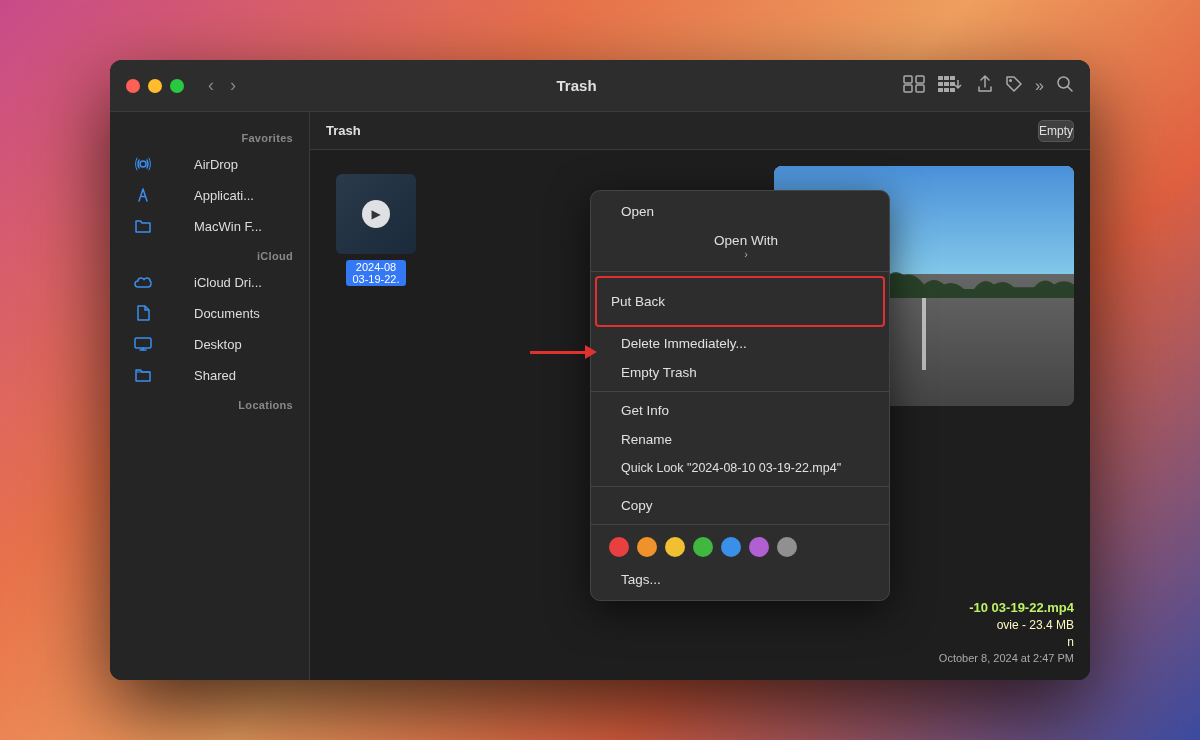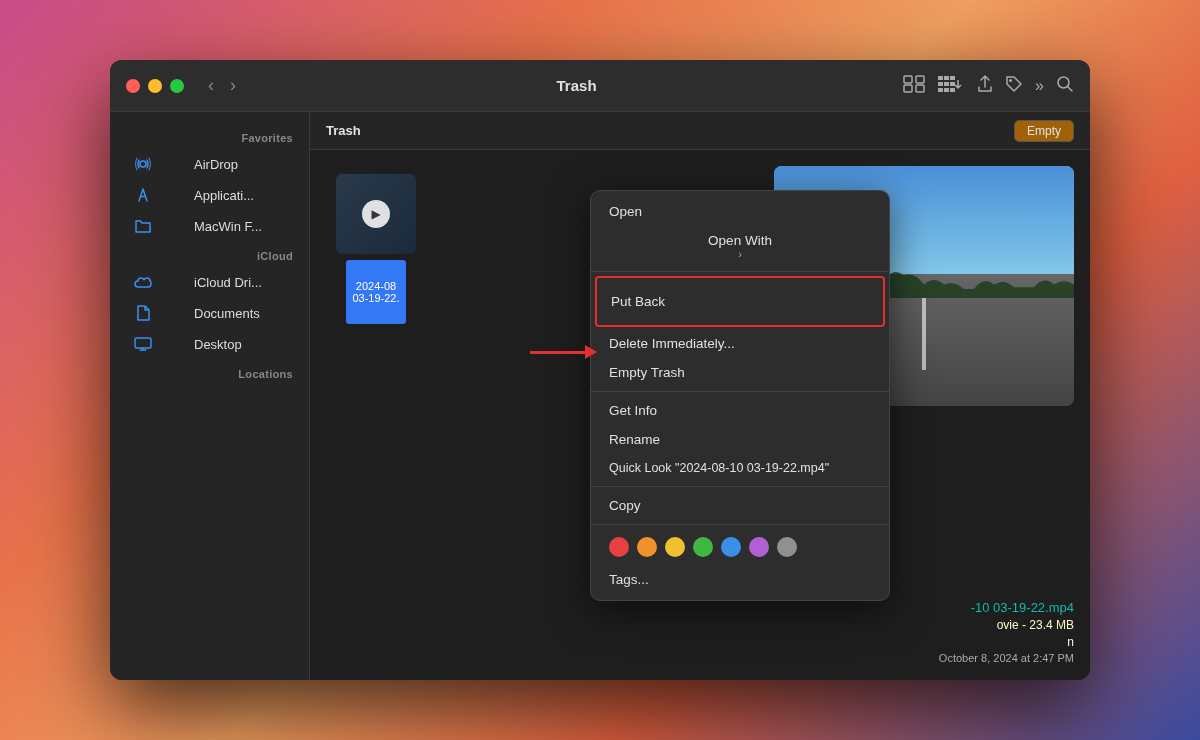--- a/index.html
+++ b/index.html
@@ -167,25 +167,25 @@
       justify-content: space-between;
     }
 
     .path-bar-title {
       color: #e0e0e0;
       font-size: 13px;
       font-weight: 600;
     }
 
     .empty-btn {
-      background: #a16207;
+      background: #404040;
       border: 1px solid #555;
       color: #e0e0e0;
       font-size: 12px;
-      padding: 3px 12px;
+      padding: 3px 0;
       border-radius: 5px;
       cursor: pointer;
     }
 
     .files-area {
       flex: 1;
       padding: 16px;
       display: flex;
       gap: 16px;
       overflow: hidden;
@@ -235,21 +235,21 @@
       justify-content: center;
       color: #333;
       font-size: 12px;
     }
 
     .file-name {
       color: #fff;
       font-size: 11px;
       text-align: center;
       background: #3478f6;
-      padding: 20px 6px;
+      padding: 1px 6px;
       border-radius: 3px;
       word-break: break-all;
       max-width: 90px;
     }
 
     
     .road-thumb {
       width: 300px;
       height: 240px;
       border-radius: 8px;
@@ -305,20 +305,21 @@
     }
 
     .ctx-item {
       padding: 7px 18px;
       color: #e0e0e0;
       font-size: 13.5px;
       cursor: pointer;
       display: flex;
       align-items: center;
       justify-content: space-between;
+      margin-left: 12px;
     }
     .ctx-item.highlighted {
       background: transparent;
       border: 2px solid #e03030;
       border-radius: 4px;
       margin: 2px 4px;
       padding: 16px 14px;
     }
 
     .ctx-separator {
@@ -375,23 +376,23 @@
     .info-panel {
       position: absolute;
       right: 16px;
       bottom: 16px;
       color: #ccc;
       font-size: 12px;
       text-align: right;
     }
 
     .info-filename {
-      color: #14b8a6;
+      color: #bef264;
       font-size: 13px;
-      font-weight: 400;
+      font-weight: 700;
       margin-bottom: 3px;
     }
     .info-type {
       color: #fef9c3;
       font-size: 12px;
       margin-bottom: 3px;
     }
     .info-date {
       color: #aaa;
       font-size: 11px;
@@ -518,20 +519,29 @@
       <div class="sidebar-item">
         <div class="sidebar-icon">
           <svg width="18" height="14" viewBox="0 0 18 14">
             <rect x="1" y="1" width="16" height="10" rx="1.5" stroke="#3a8ef0" stroke-width="1.5" fill="none"></rect>
             <path d="M6 13 L12 13 M9 11 L9 13" stroke="#3a8ef0" stroke-width="1.5" stroke-linecap="round"></path>
           </svg>
         </div>
         <span class="sidebar-item-label">Desktop</span>
       </div>
 
+      <div class="sidebar-item">
+        <div class="sidebar-icon">
+          <svg width="16" height="14" viewBox="0 0 16 14">
+            <path d="M1 4 L1 13 L15 13 L15 4 L7 4 L5.5 2 L1 2 Z" stroke="#3a8ef0" stroke-width="1.5" fill="none" stroke-linejoin="round"></path>
+            <line x1="1" y1="4" x2="15" y2="4" stroke="#3a8ef0" stroke-width="1"></line>
+          </svg>
+        </div>
+        <span class="sidebar-item-label">Shared</span>
+      </div>
 
       <div class="sidebar-section-label">Locations</div>
     </div>
 
     <div class="main-panel">
 
       <div class="path-bar">
         <span class="path-bar-title">Trash</span>
         <button class="empty-btn">Empty</button>
       </div>

